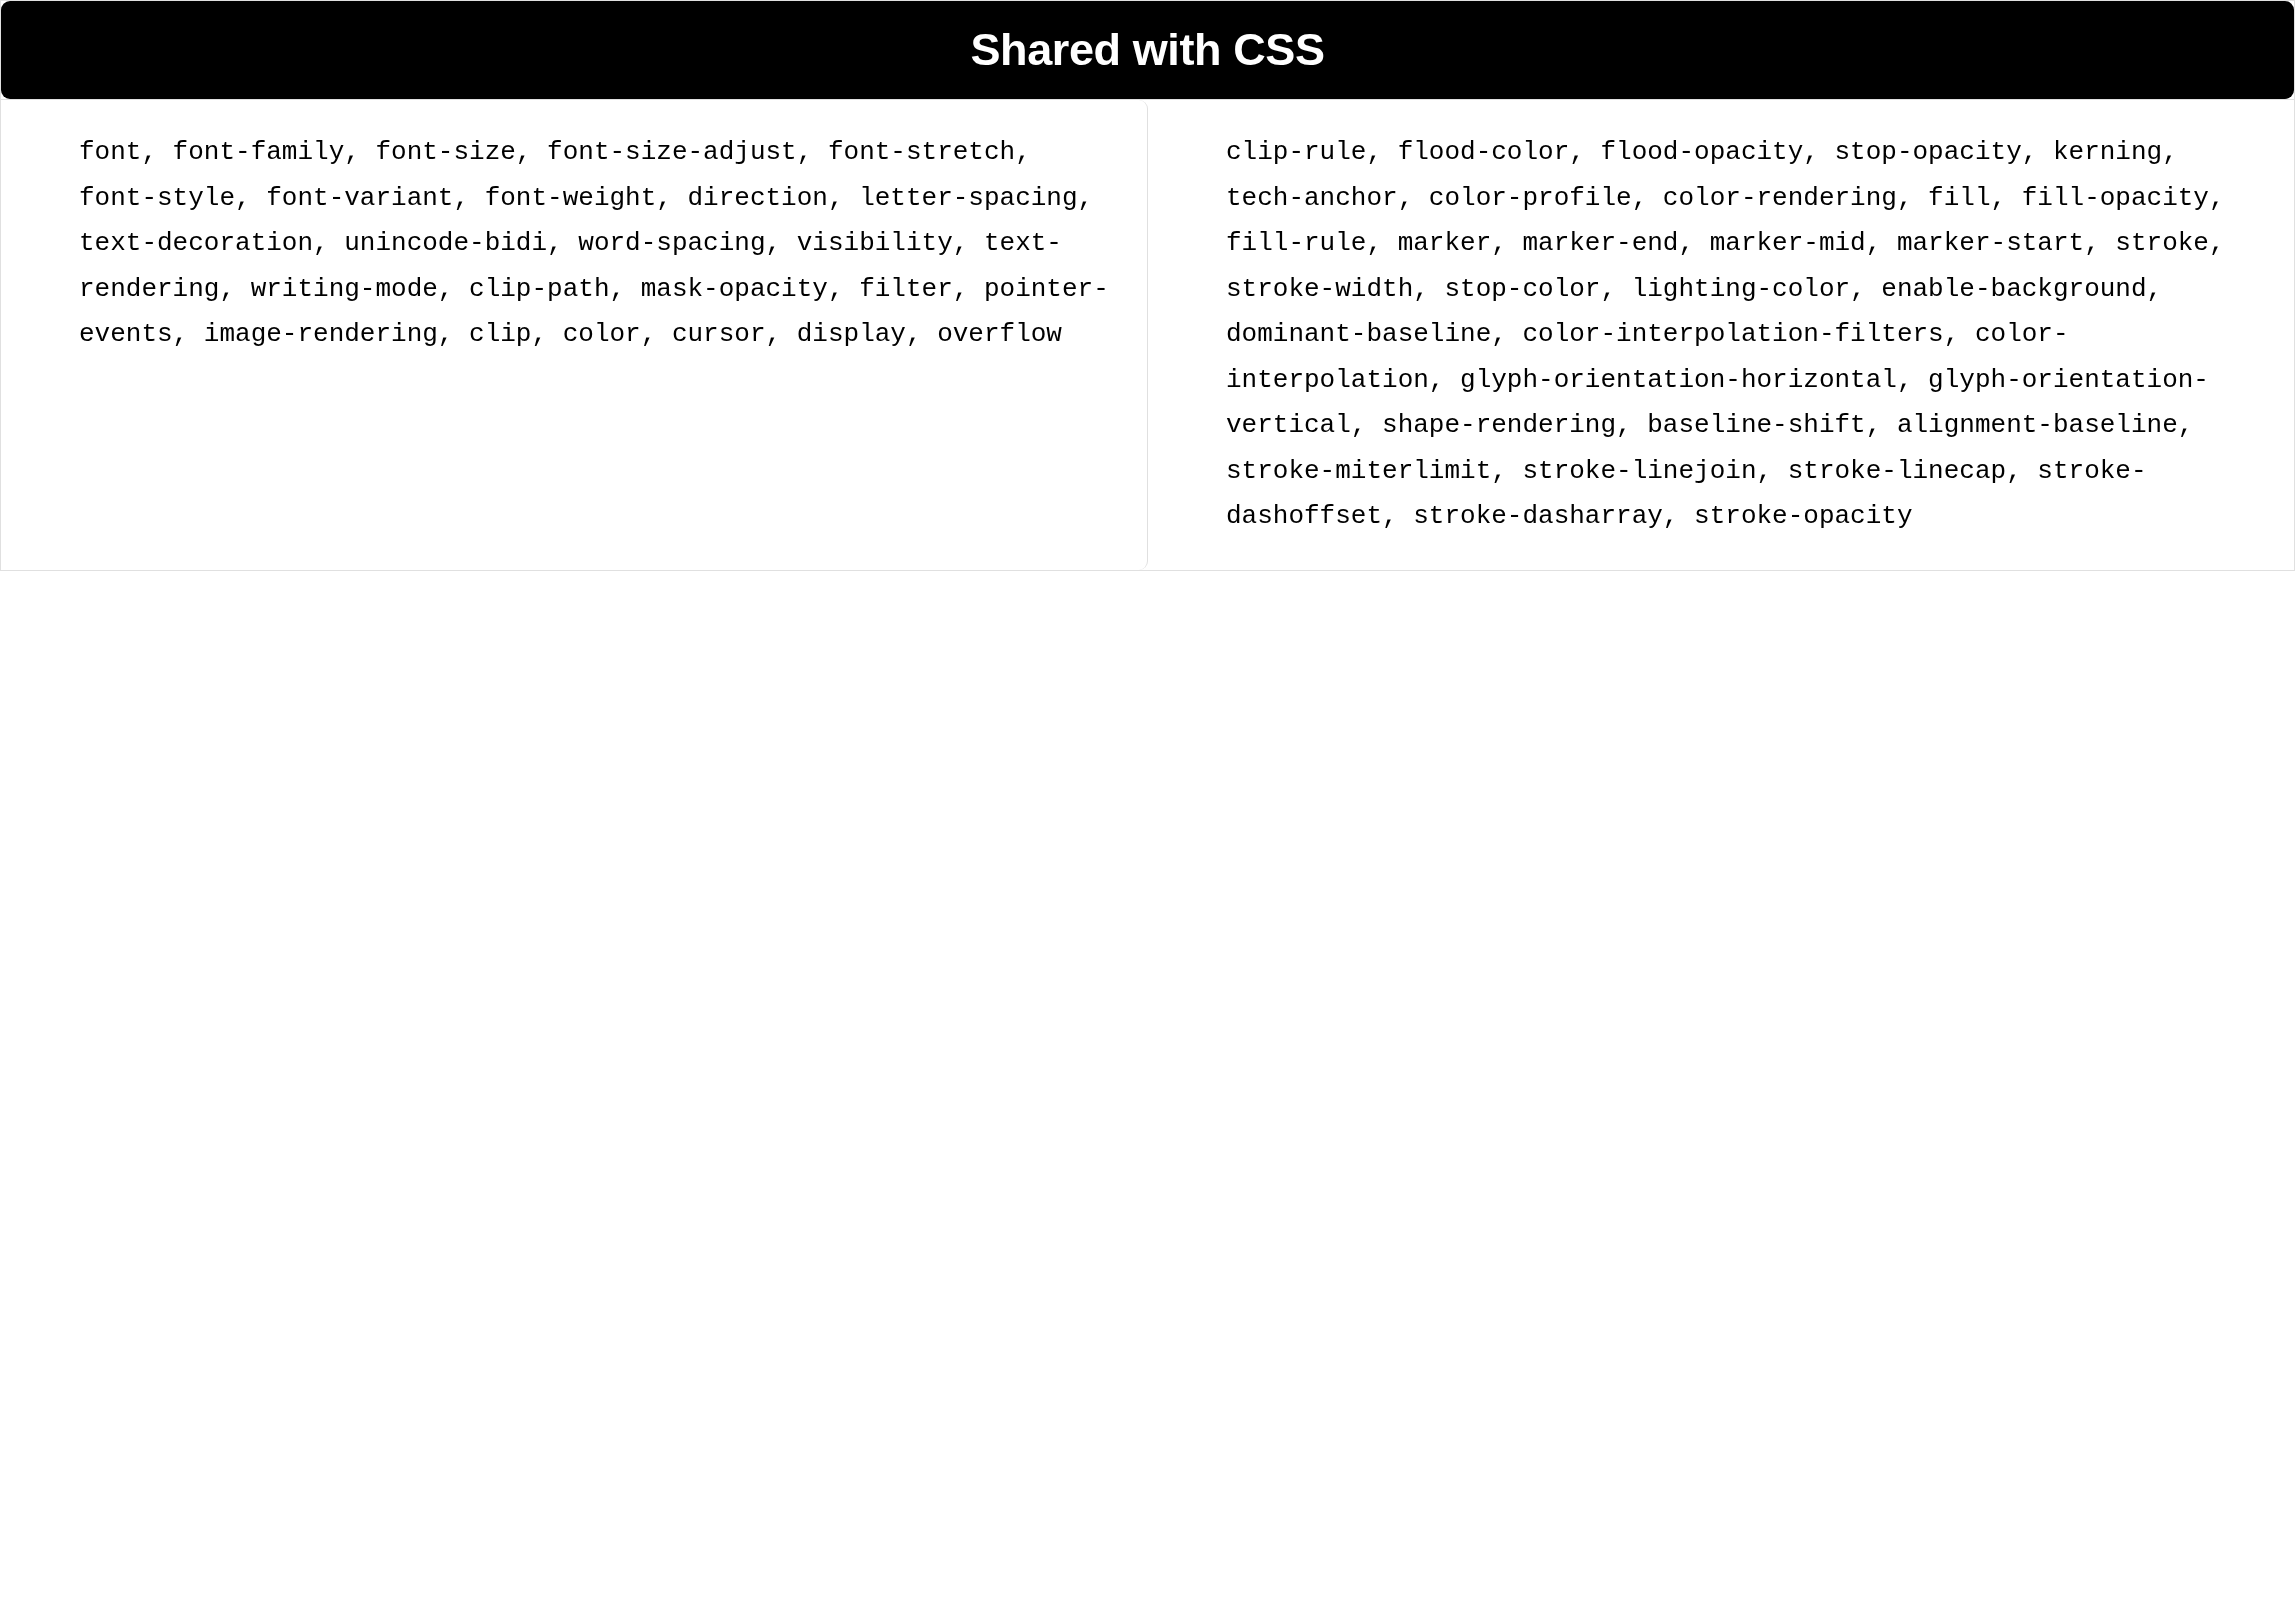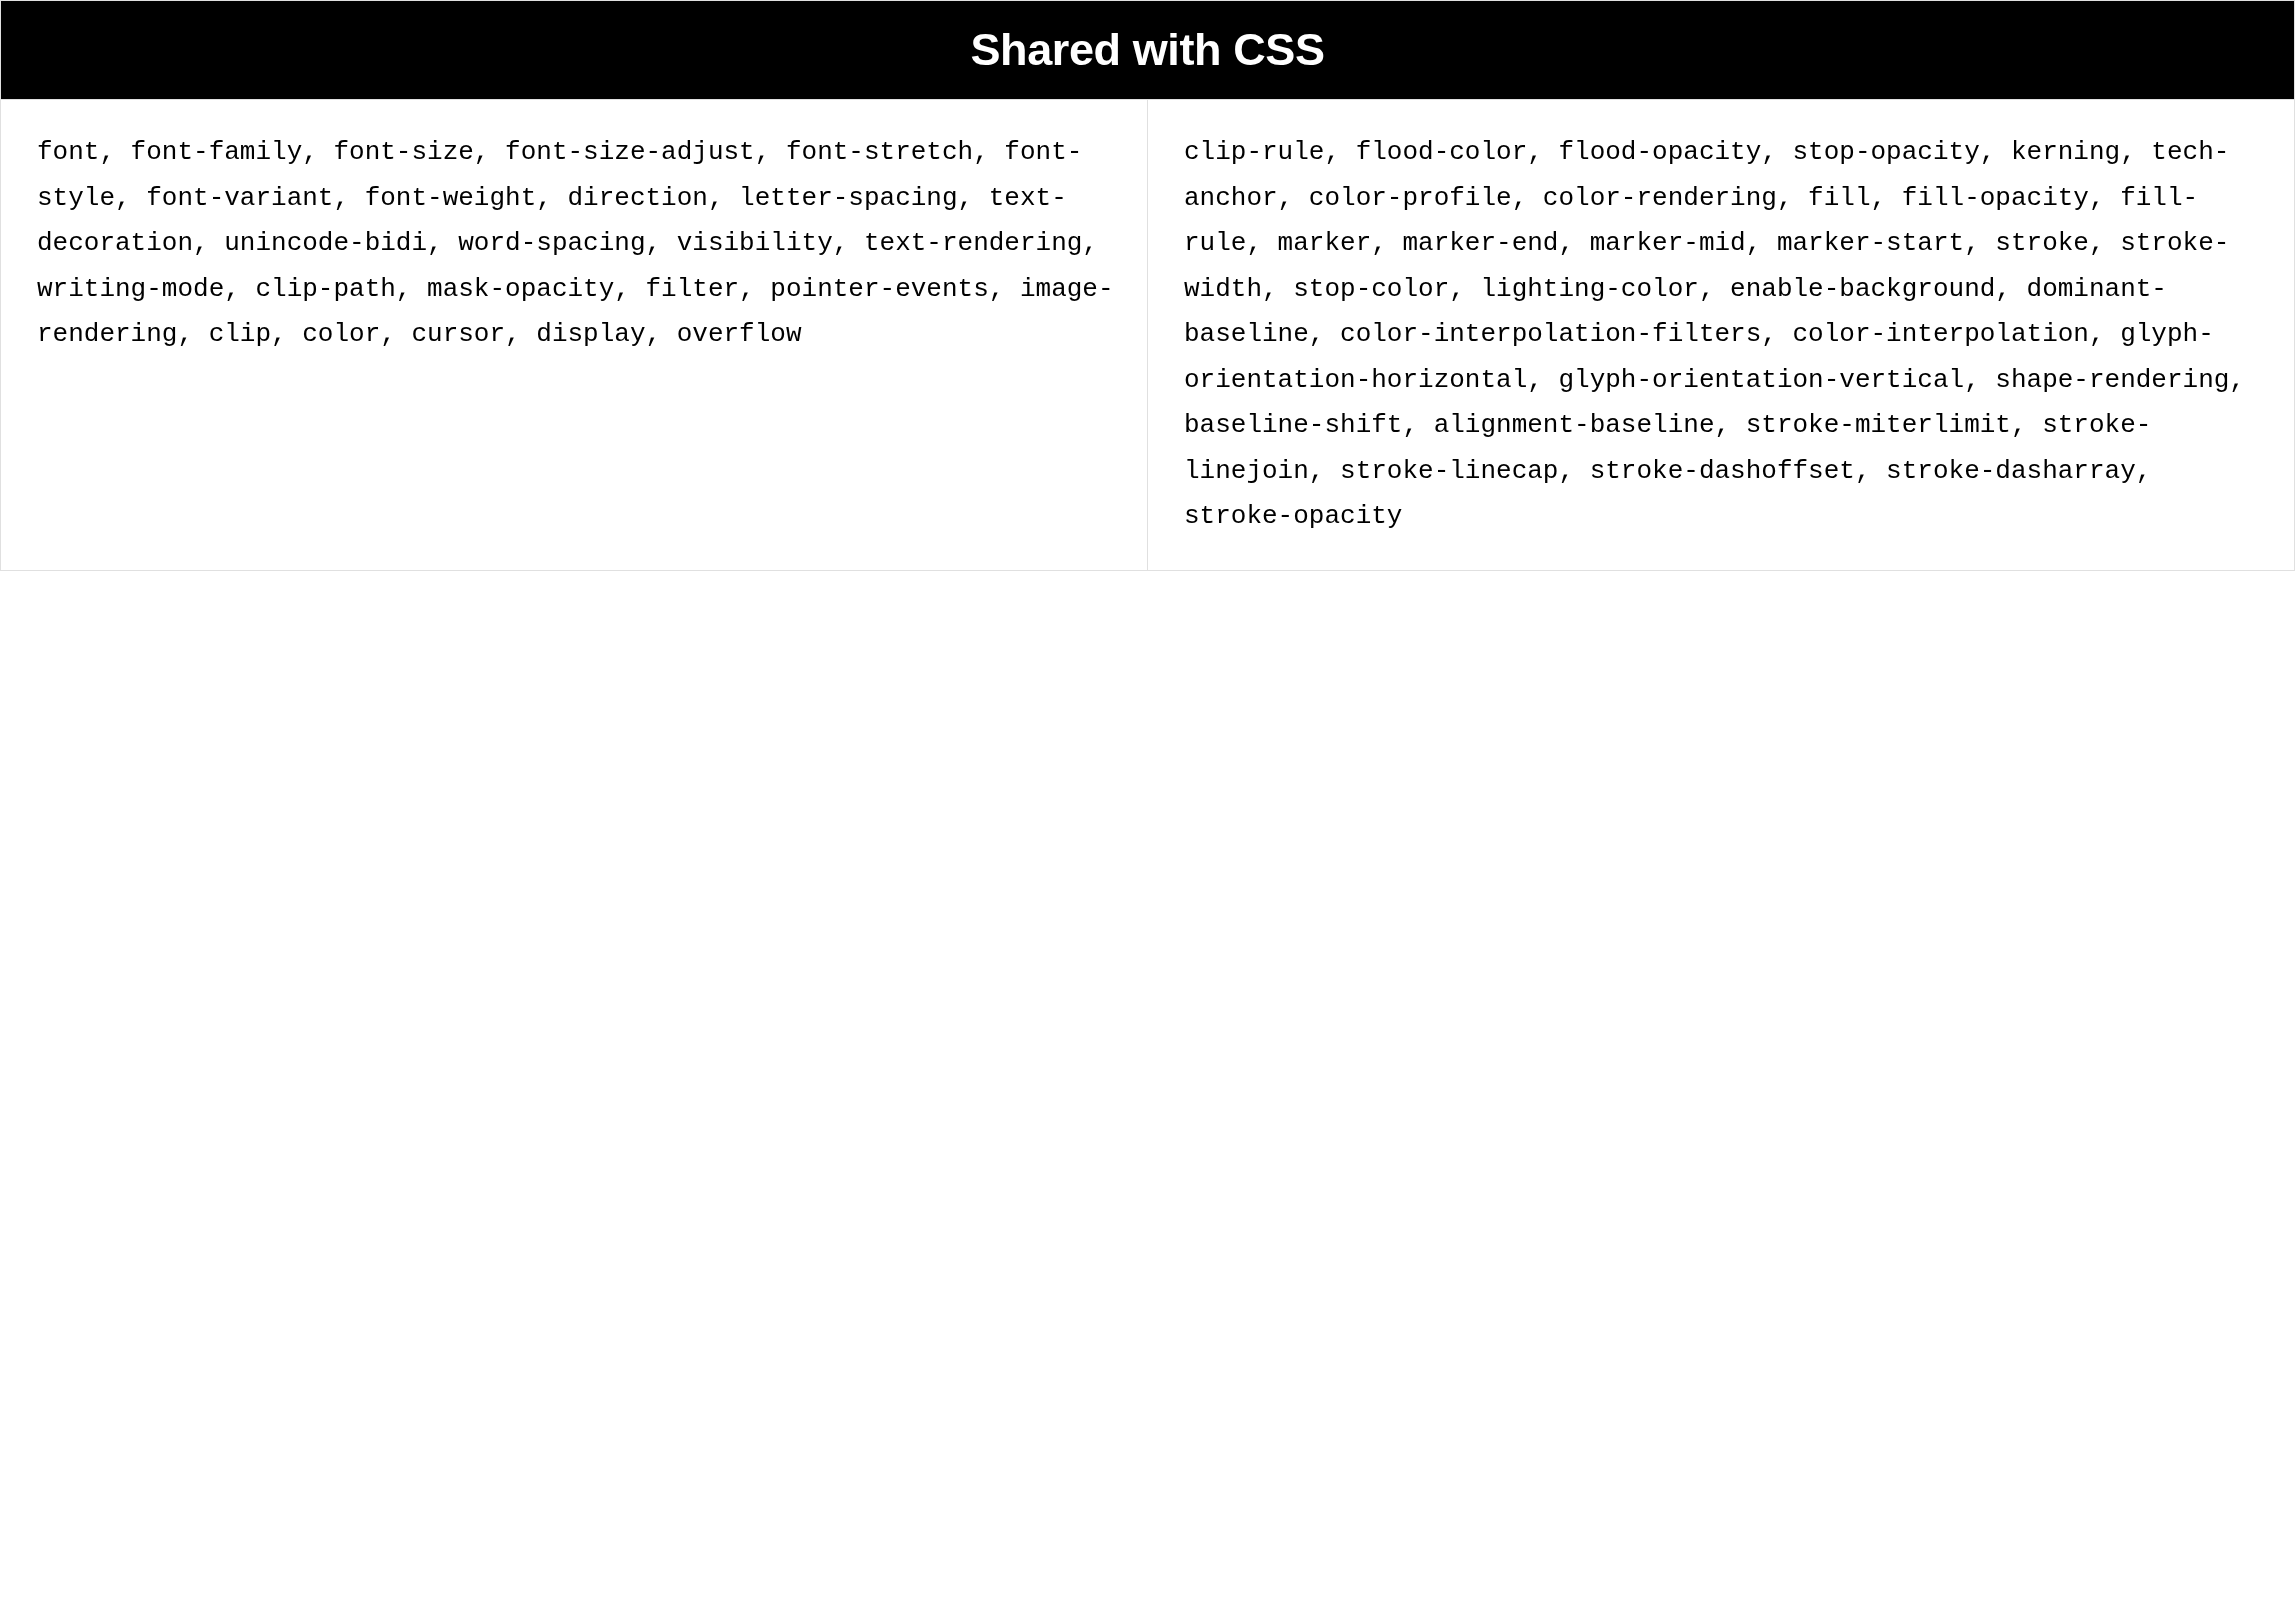--- a/index.html
+++ b/index.html
@@ -16,20 +16,21 @@
       width: 100%;
       border: 0.8px solid #e0e0e0;
     }
     .table-row {
       display: flex;
       width: 100%;
     }
     .table-cell {
       flex: 1;
       border-right: 0.8px solid #e0e0e0;
+      border-radius: 9px;
     }
     .table-cell:last-child {
       border-right: none;
     }
     .header-cell {
       background: #000000;
       color: #ffffff;
       text-align: center;
       padding: 23px 16.5px;
       font-size: 45px;
@@ -40,20 +41,21 @@
       border-top: 0.8px solid #e0e0e0;
     }
     .body-cell {
       padding: 30px 33px 30px 36px;
       font-family: "SF Mono", Menlo, Monaco, Consolas, "Courier New", monospace;
       font-size: 26px;
       line-height: 1.75;
       color: #000000;
       word-break: break-word;
       vertical-align: top;
+      margin-left: 42px;
     }
   </style>
 </head>
 <body>
 
 <div class="table-container">
   <div class="table-row">
     <div class="table-cell header-cell">Shared with CSS</div>
   </div>
   <div class="table-row body-row">

